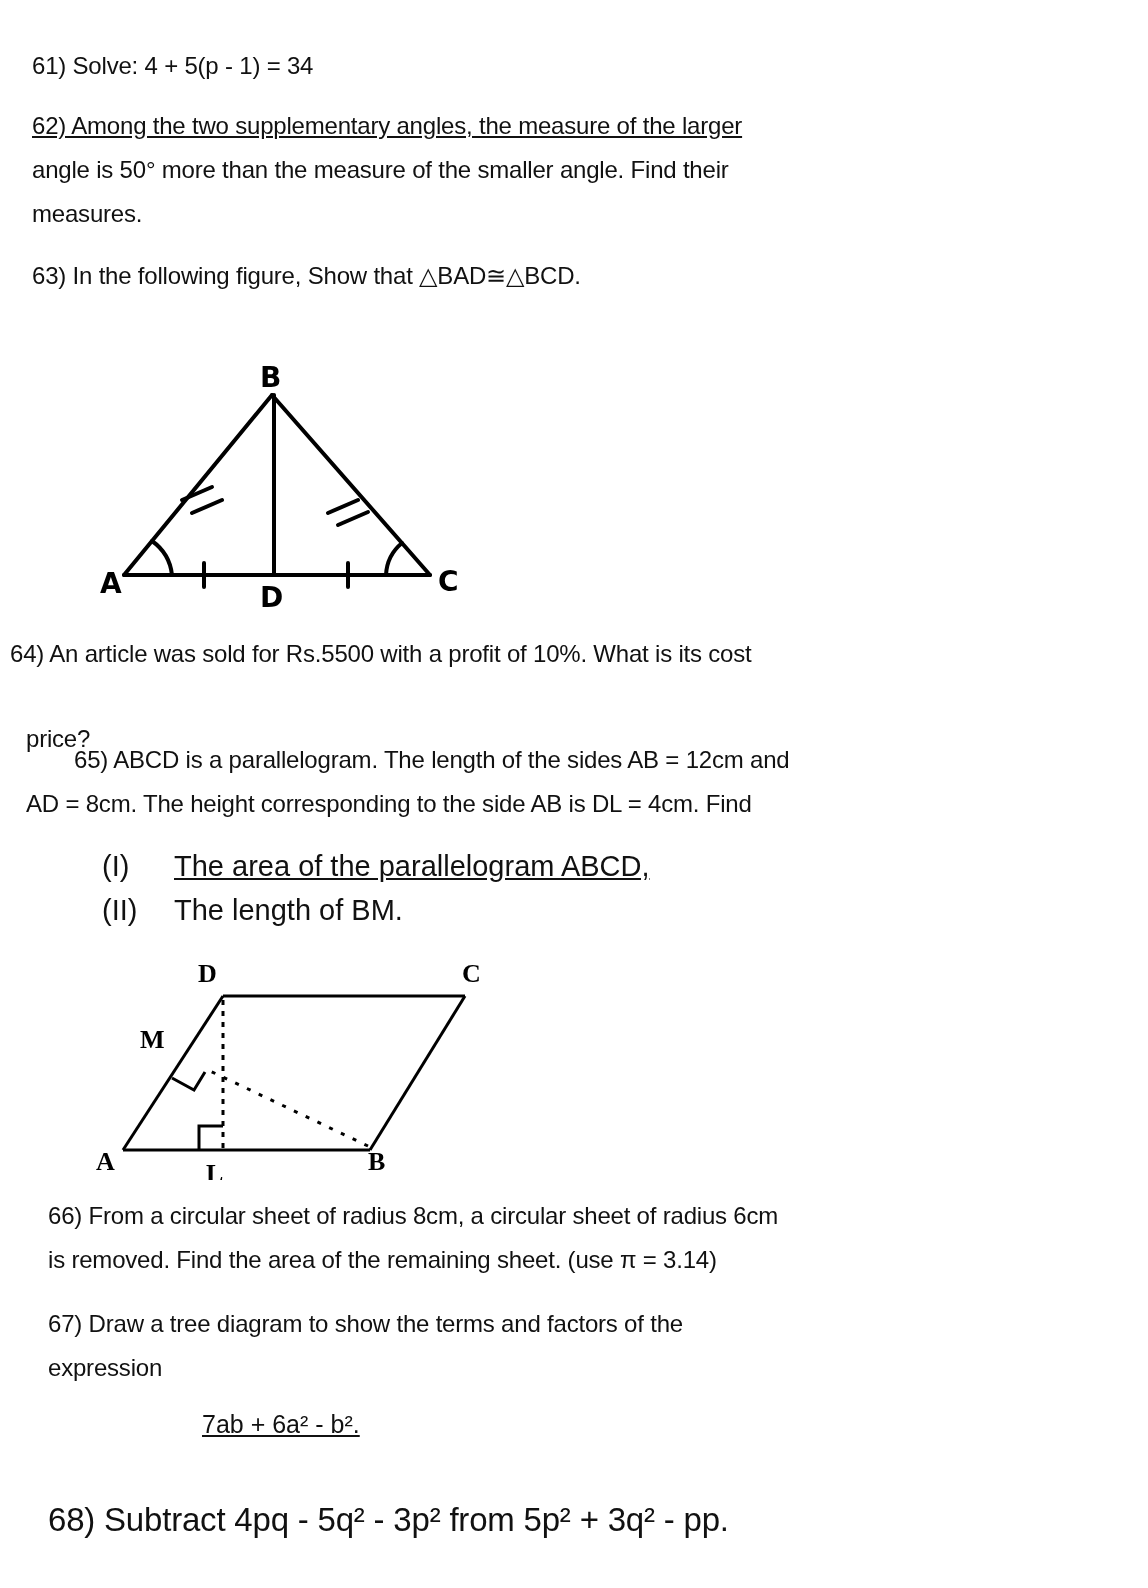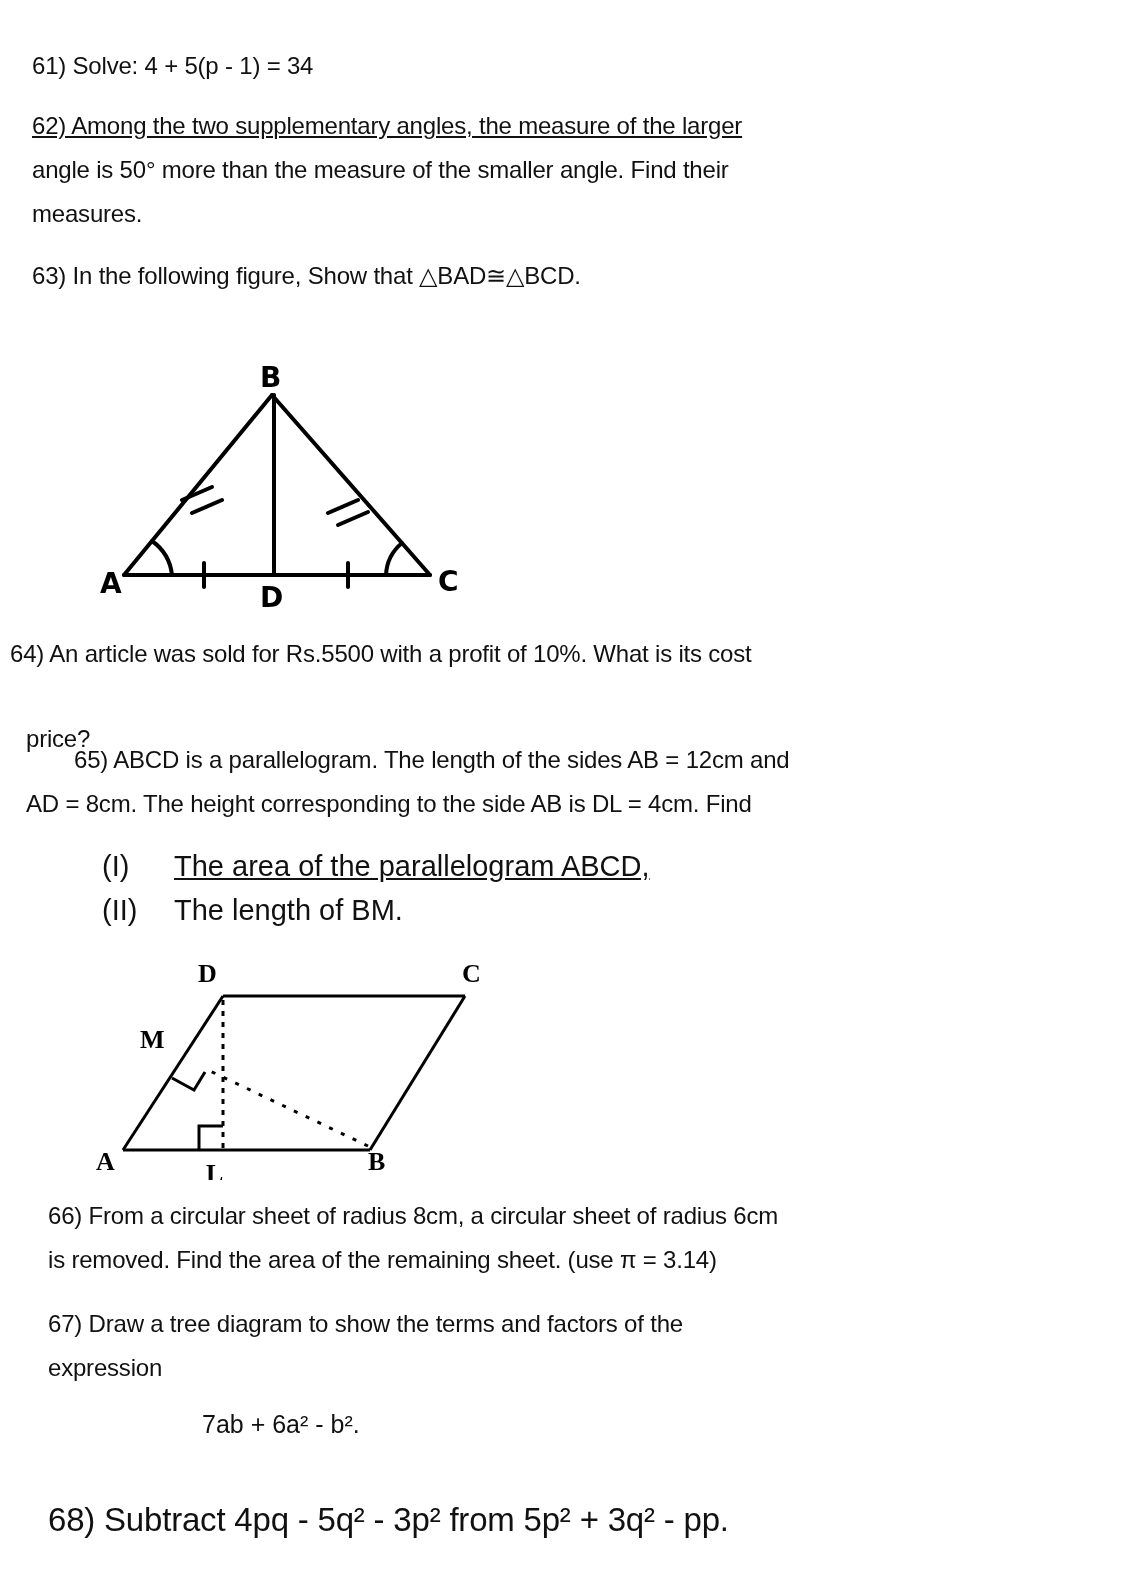--- a/index.html
+++ b/index.html
@@ -4,21 +4,21 @@
 <style>
   html, body { margin: 0; padding: 0; background: #ffffff; }
   body { width: 1148px; height: 1588px; position: relative; overflow: hidden;
          font-family: "Liberation Sans", sans-serif; color: #111; }
   .q { position: absolute; font-size: 24px; line-height: 44px; letter-spacing: -0.2px; }
   .fig { position: absolute; }
   .fig text { font-family: "DejaVu Sans", sans-serif; font-weight: bold; }
   .fig2 text { font-family: "Liberation Serif", serif; font-weight: bold; }
   .sub { position: absolute; font-size: 29px; line-height: 44px; }
   .sub .num { display: inline-block; width: 72px; }
-  .expr { position: absolute; font-size: 25px; }
+  .expr { position: absolute; font-size: 25px; text-decoration: underline; }
 </style>
 </head>
 <body>
 
 <div class="q" style="left:32px; top:44px;">61) Solve: 4 + 5(p - 1) = 34</div>
 
 <div class="q" style="left:32px; top:104px;text-decoration:underline;">62) Among the two supplementary angles, the measure of the larger</div>
 <div class="q" style="left:32px; top:148px;">angle is 50° more than the measure of the smaller angle. Find their</div>
 <div class="q" style="left:32px; top:192px;">measures.</div>
 

